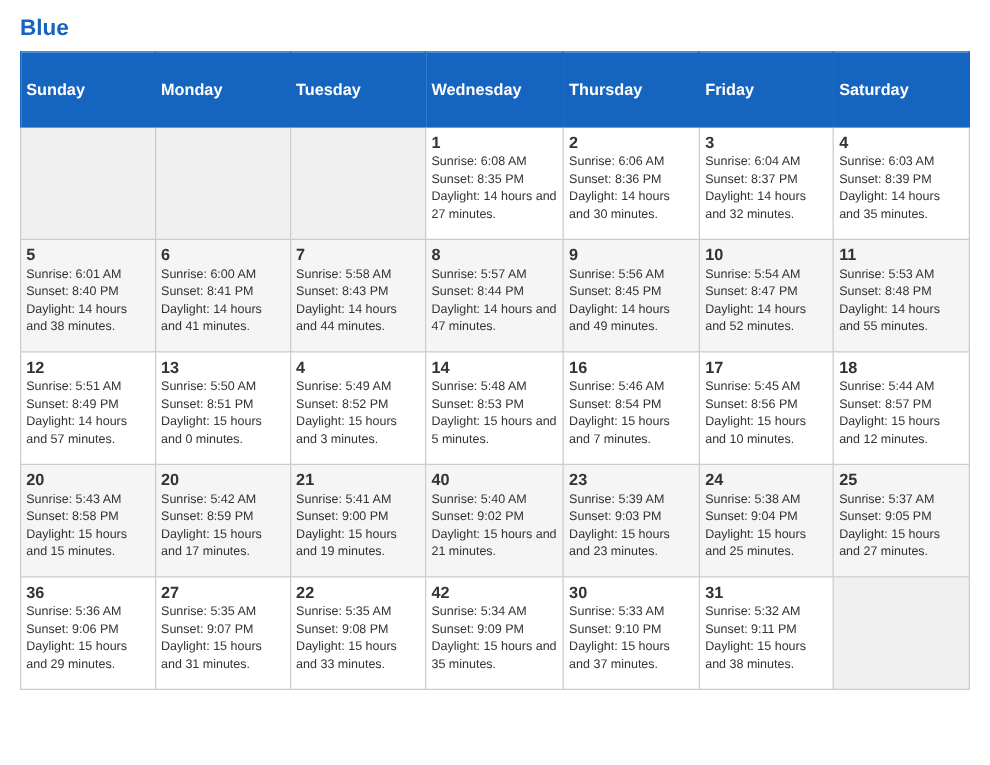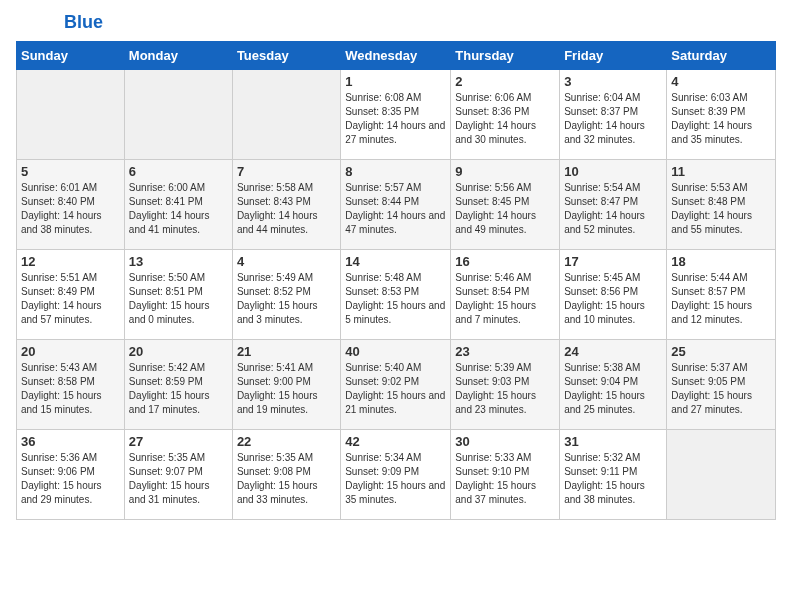--- a/index.html
+++ b/index.html
@@ -39,21 +39,21 @@
       margin-bottom: 8px;
     }
     table {
       width: 100%;
       border-collapse: collapse;
       font-size: 11px;
     }
     thead tr th {
       background-color: #1565c0;
       color: #fff;
-      padding: 6px 4px;
+      padding: 22px 4px;
       text-align: left;
       font-size: 13px;
       font-weight: bold;
       border: 1px solid #1565c0;
     }
     tbody tr td {
       border: 1px solid #ccc;
       vertical-align: top;
       padding: 4px;
       width: 113px;
@@ -79,21 +79,21 @@
     }
     .empty-cell {
       background-color: #f0f0f0 !important;
     }
   </style>
 </head>
 <body>
 
 <div class="header">
   <div class="logo">
-    <span style="font-size:18px;font-weight:bold;color:#1565c0;margin-top:-4px;margin-left:48px;">Blue</span>
+    <span style="font-size:18px;font-weight:bold;color:#1565c0;margin-top:-4px;">Blue</span>
   </div>
   <div class="month-title"></div>
 </div>
 
 <div class="subtitle"></div>
 
 <table>
   <thead>
     <tr>
     <th>Sunday</th>

